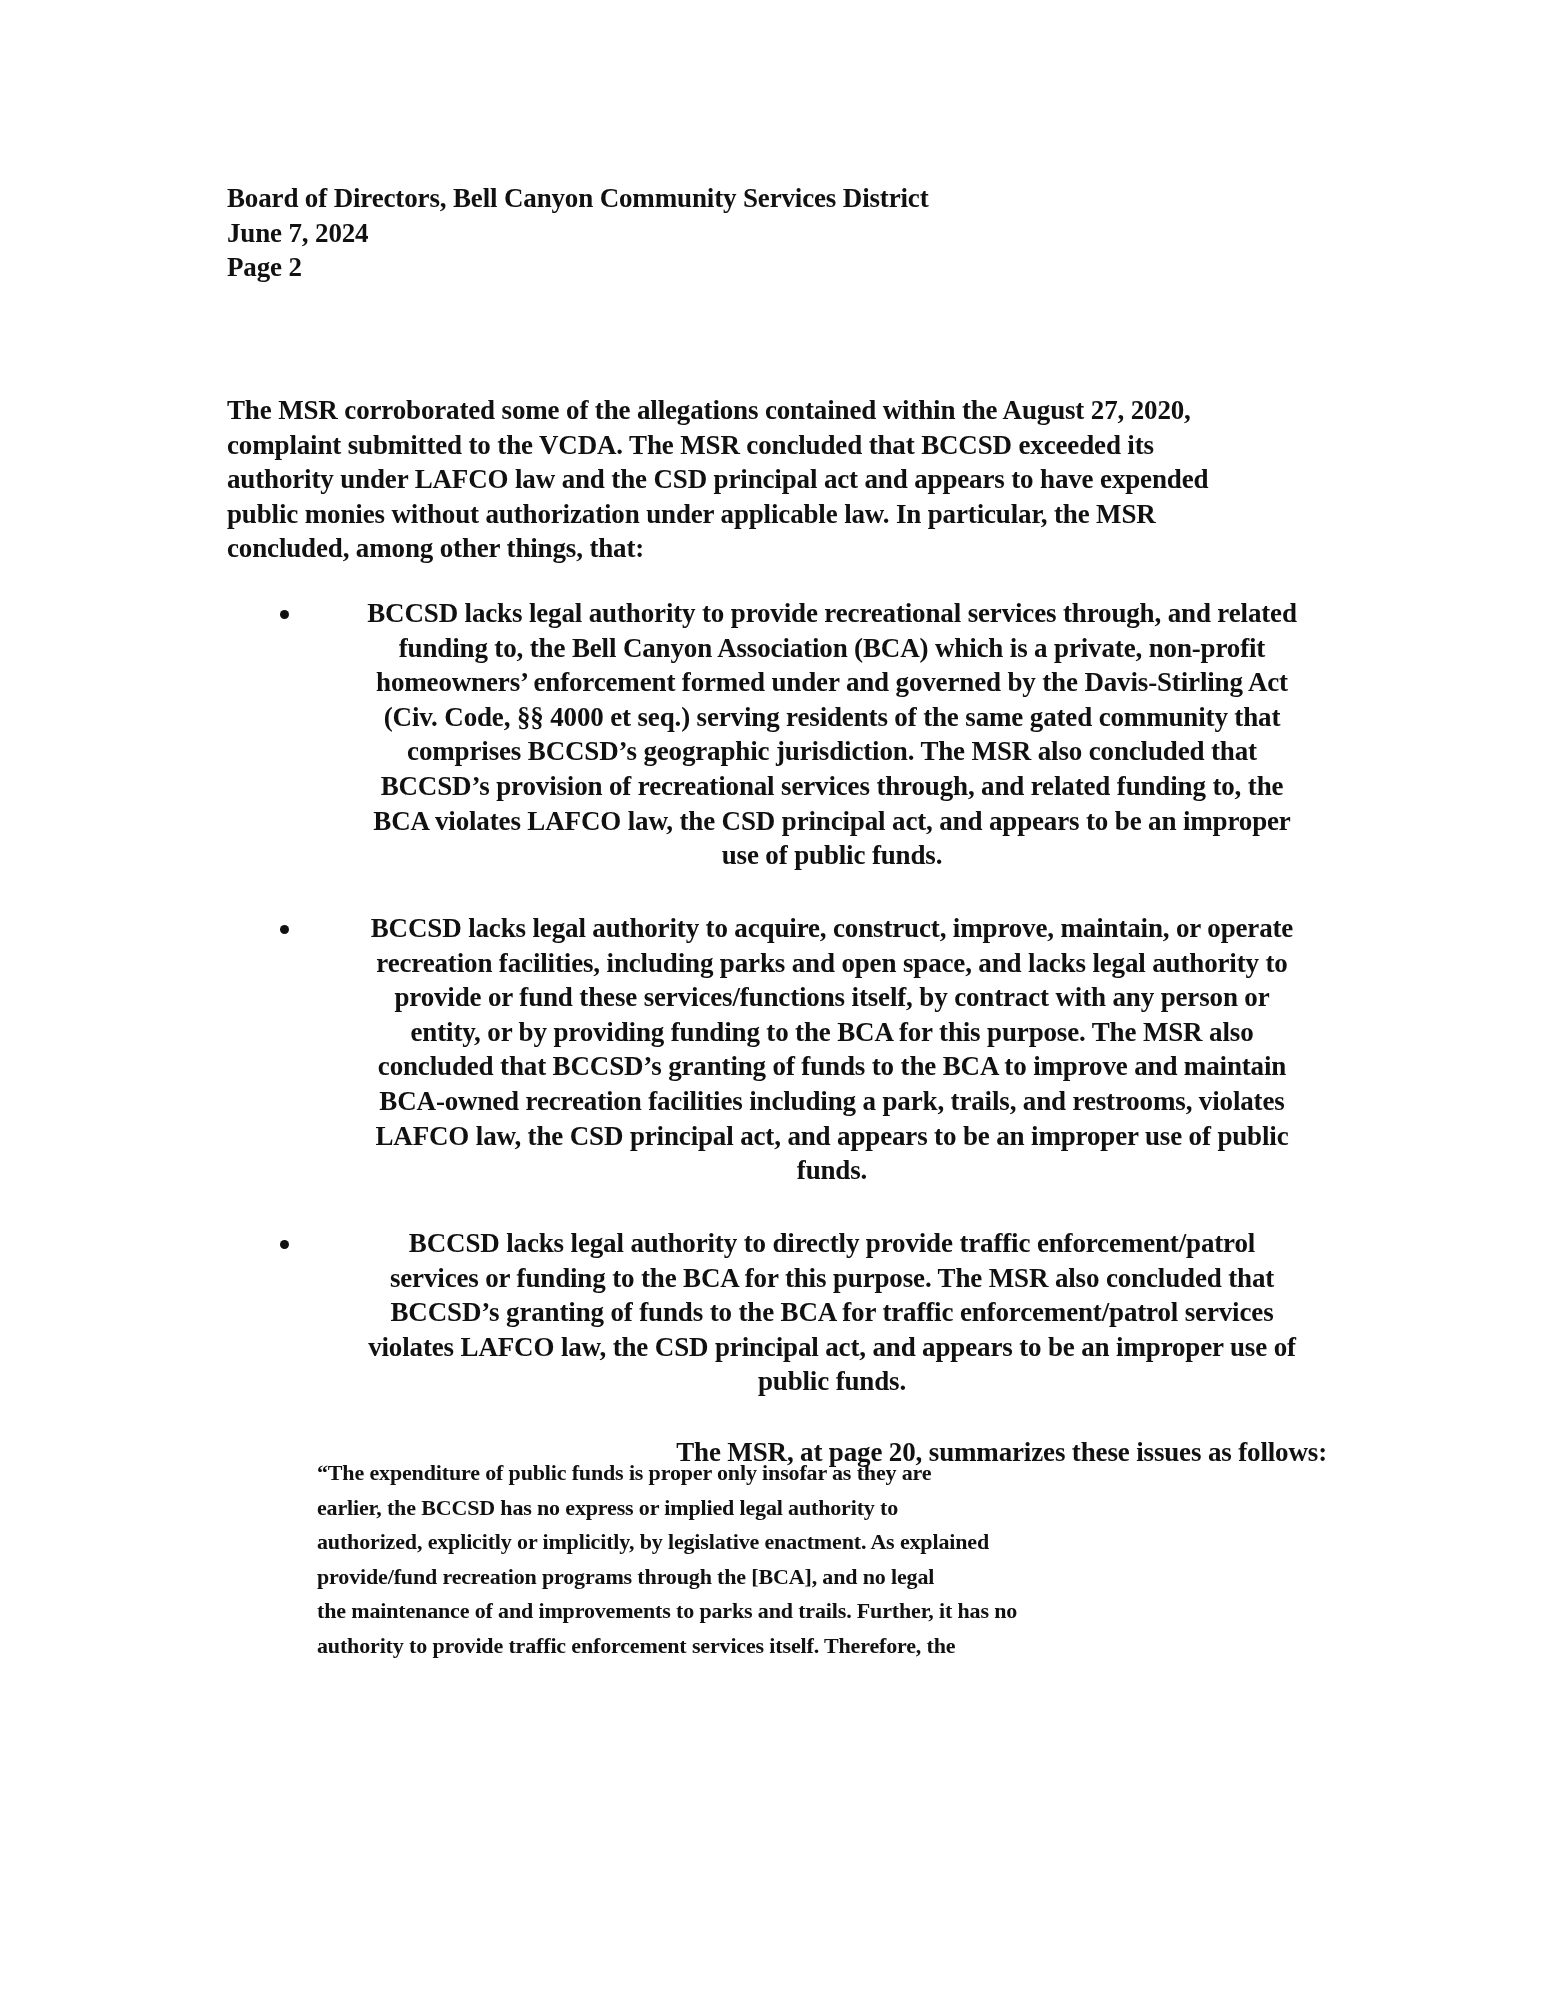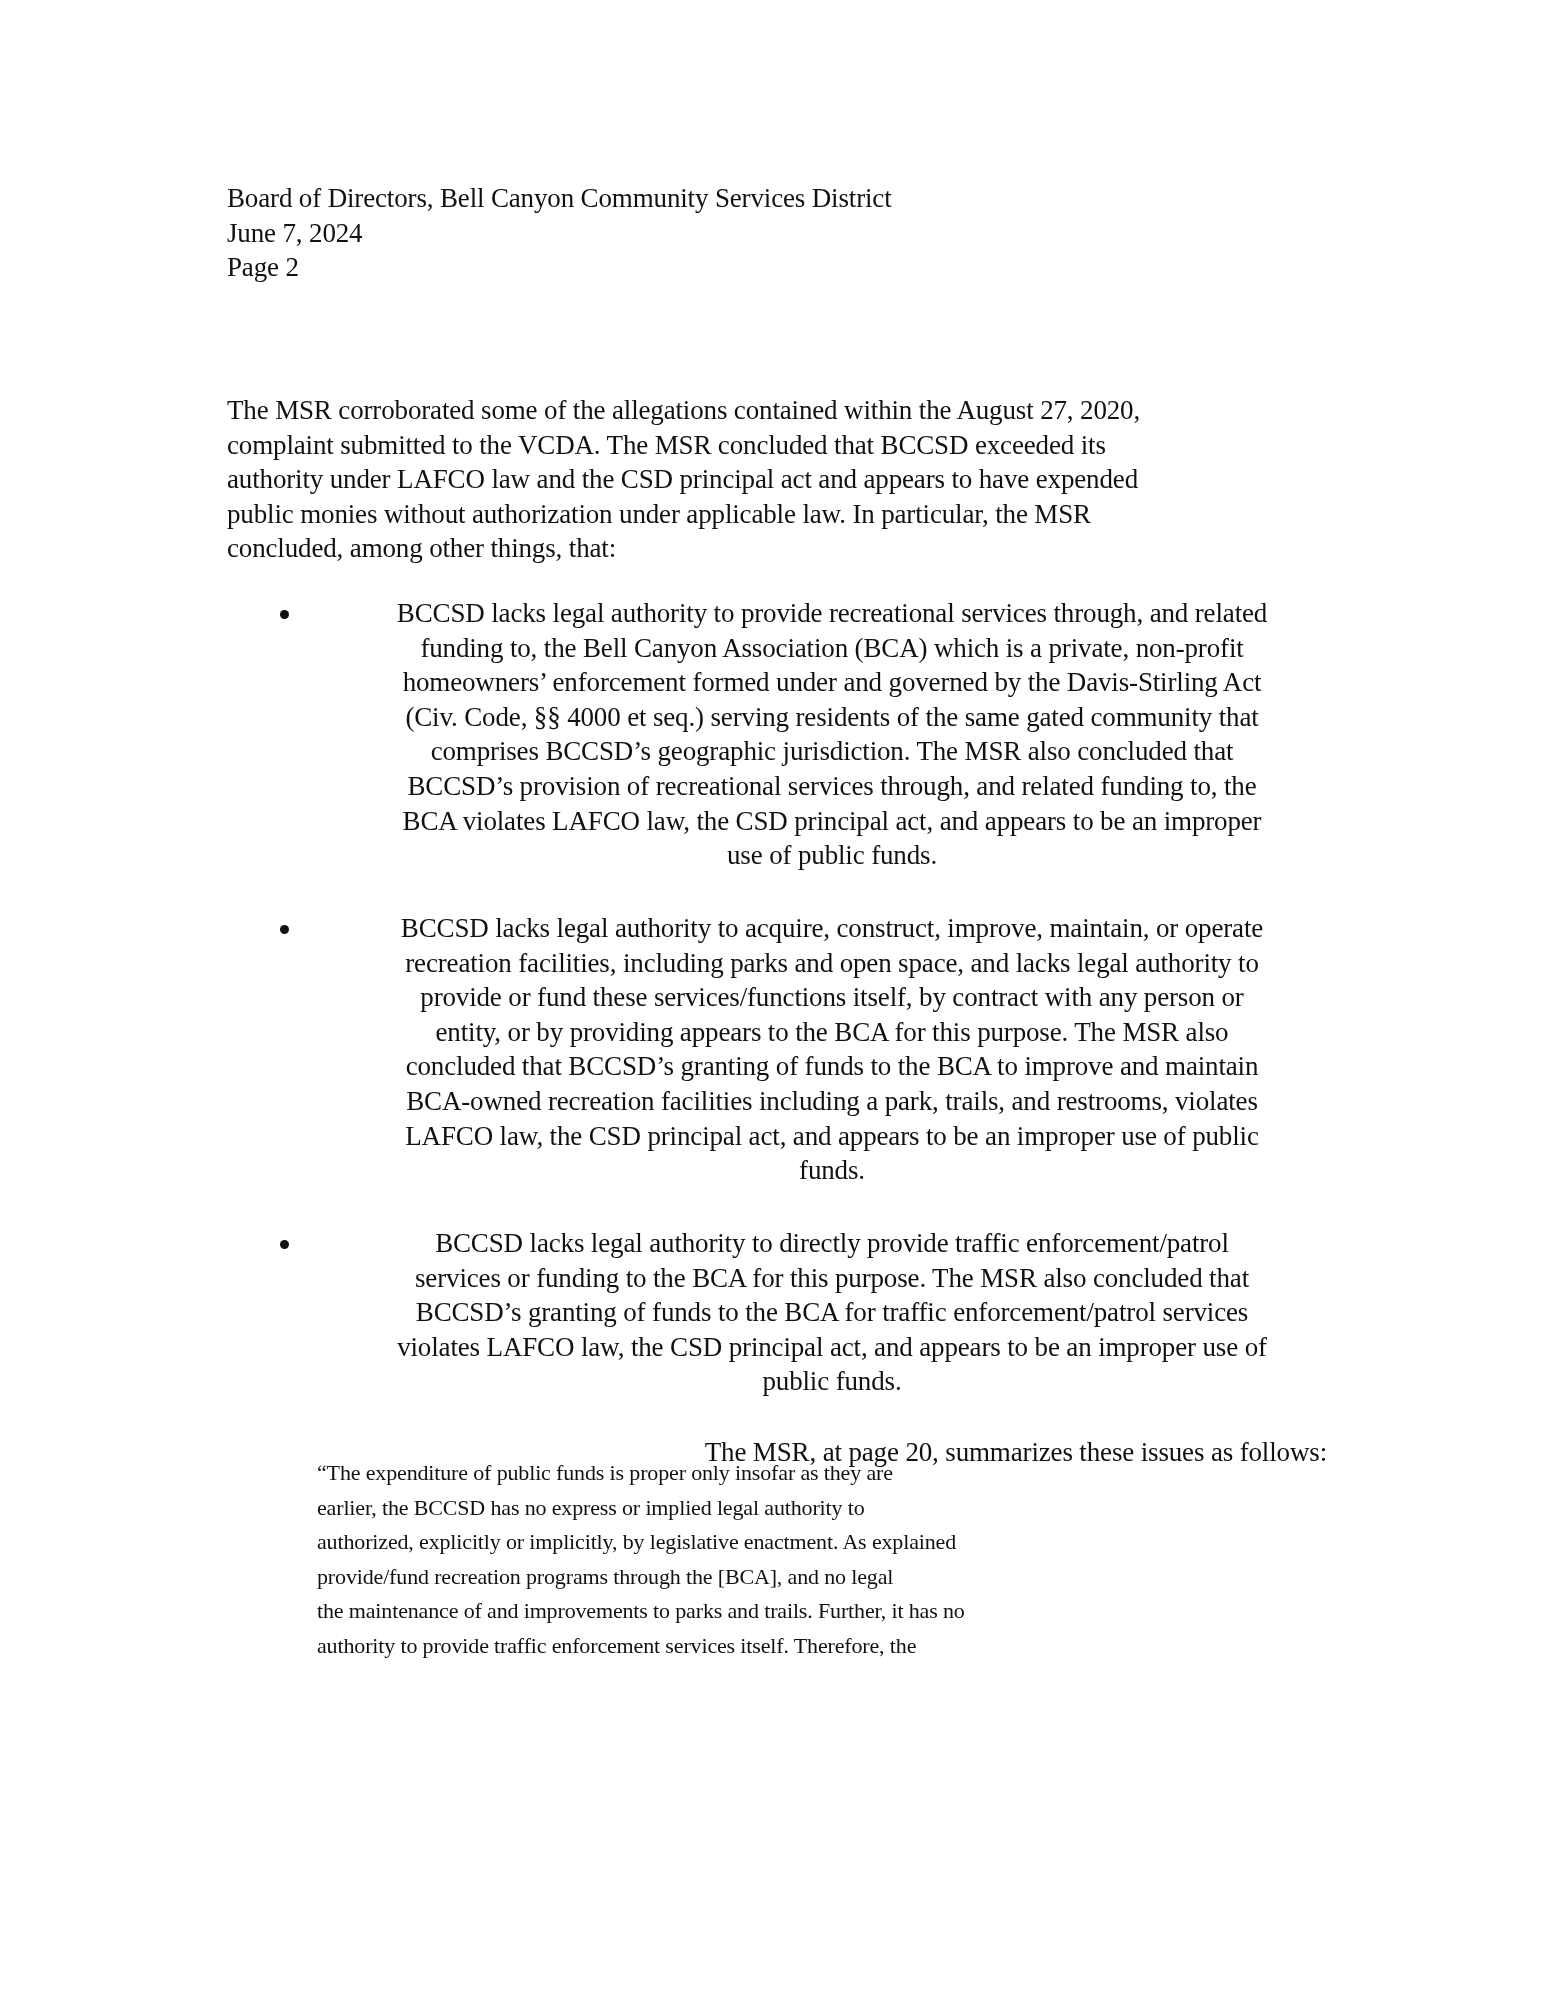--- a/index.html
+++ b/index.html
@@ -15,20 +15,21 @@
       font-family: "Liberation Serif", "DejaVu Serif", serif;
       color: #111111;
     }
     .page {
       position: absolute;
       left: 0;
       top: 0;
       width: 1545px;
       height: 2000px;
       background: #ffffff;
+      font-weight: bold;
     }
     .block {
       position: absolute;
       left: 227px;
       font-size: 27px;
       line-height: 34.6px;
       letter-spacing: -0.15px;
     }
     .header { top: 181px; width: 900px; }
     .header div { white-space: nowrap; }
@@ -107,21 +108,21 @@
       <span class="ln">use of public funds.</span>
     </div>
   </div>
 
   <div class="bullet b2">
     <span class="dot"></span>
     <div class="bl">
       <span class="ln">BCCSD lacks legal authority to acquire, construct, improve, maintain, or operate</span>
       <span class="ln">recreation facilities, including parks and open space, and lacks legal authority to</span>
       <span class="ln">provide or fund these services/functions itself, by contract with any person or</span>
-      <span class="ln">entity, or by providing appears to the BCA for this purpose. The MSR also</span>
+      <span class="ln">entity, or by providing funding to the BCA for this purpose. The MSR also</span>
       <span class="ln">concluded that BCCSD’s granting of funds to the BCA to improve and maintain</span>
       <span class="ln">BCA-owned recreation facilities including a park, trails, and restrooms, violates</span>
       <span class="ln">LAFCO law, the CSD principal act, and appears to be an improper use of public</span>
       <span class="ln">funds.</span>
     </div>
   </div>
 
   <div class="bullet b3">
     <span class="dot"></span>
     <div class="bl">

